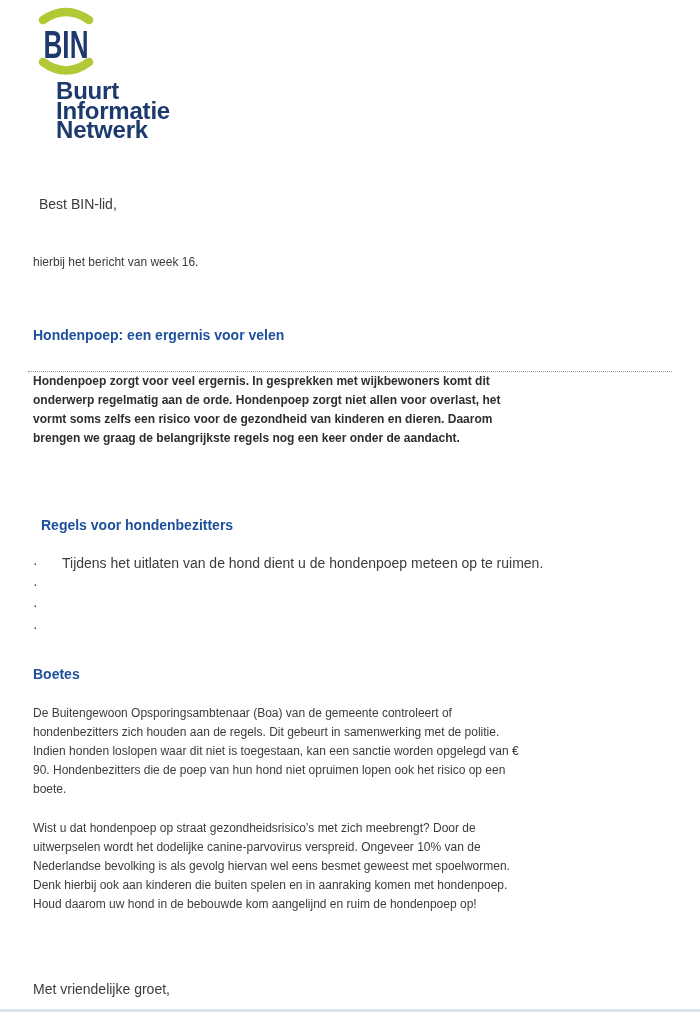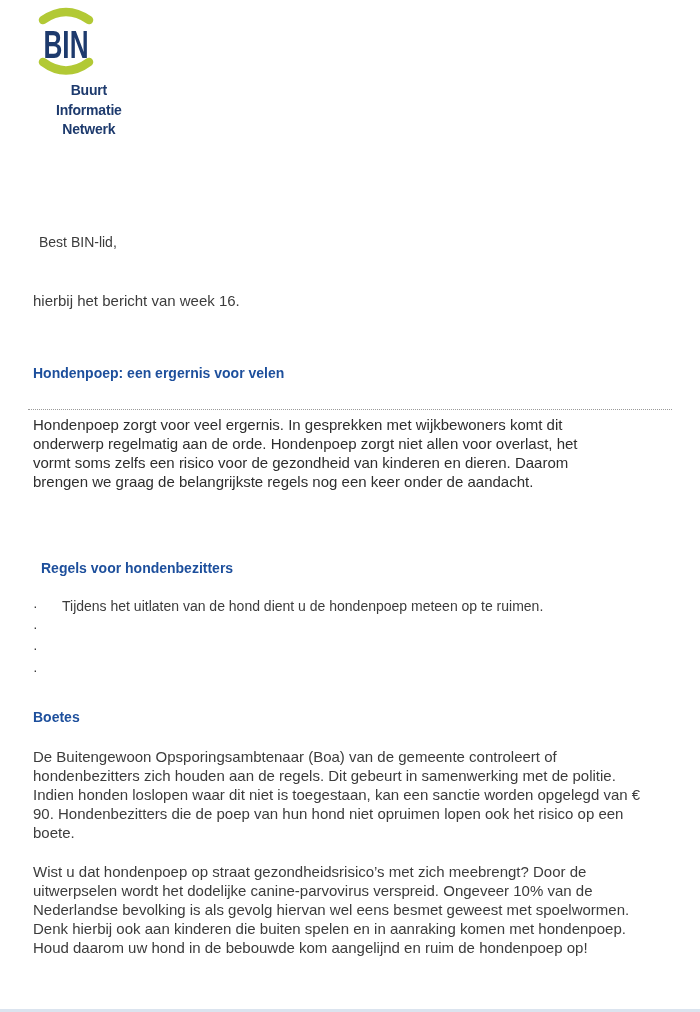--- a/index.html
+++ b/index.html
@@ -20,32 +20,32 @@
     overflow:hidden;
     position:relative;
   }
   .content{padding:0 20px 0 33px;}
 
   
   .logo{display:flex;align-items:flex-start;padding-top:7px;margin-left:5px;flex-direction:column;}
   .logo svg{width:56px;height:70px;flex:none;}
   .logo-name{
     margin-left:18px;padding-top:4px;
-    font-size:14px;font-weight:bold;line-height:19.5px;
-    color:var(--logo-navy);white-space:pre;letter-spacing:-0.2px;text-align:center;
+    font-size:24px;font-weight:bold;line-height:19.5px;
+    color:var(--logo-navy);white-space:pre;letter-spacing:-0.2px;
   }
 
   
-  .greeting{margin-top:93px;padding-left:6px;font-size:14px;line-height:19px;}
+  .greeting{margin-top:55px;padding-left:6px;font-size:14px;line-height:19px;}
   .week{margin-top:39px;font-size:14px;line-height:19px;}
   .sec-heading{font-size:14px;font-weight:bold;color:var(--heading-blue);line-height:20px;}
   .h1{margin-top:53px;}
   .dotted{margin-top:26px;margin-left:-5px;margin-right:8px;height:0;border-top:1px dotted var(--dotted-rule);}
-  .para{font-size:15px;line-height:19px;white-space:pre;}
-  .bold-para{margin-top:5px;font-weight:normal;color:var(--bold-text);}
+  .para{font-size:12px;line-height:19px;white-space:pre;}
+  .bold-para{font-weight:bold;color:var(--bold-text);}
   .h2{margin-top:67px;margin-left:8px;}
   .bullets{margin-top:18px;}
   .bullet-row{display:flex;font-size:14px;line-height:21.4px;}
   .bullet-marker{width:29px;flex:none;}
   .h3{margin-top:26px;}
   .para3{margin-top:20px;}
   .h4{margin-top:65px;}
   .para4{margin-top:20px;}
   .closing{margin-top:28px;font-size:14px;line-height:19px;white-space:pre;}
   .footer-line{position:absolute;left:0;right:0;bottom:0;height:3px;background:var(--footer-rule);}

